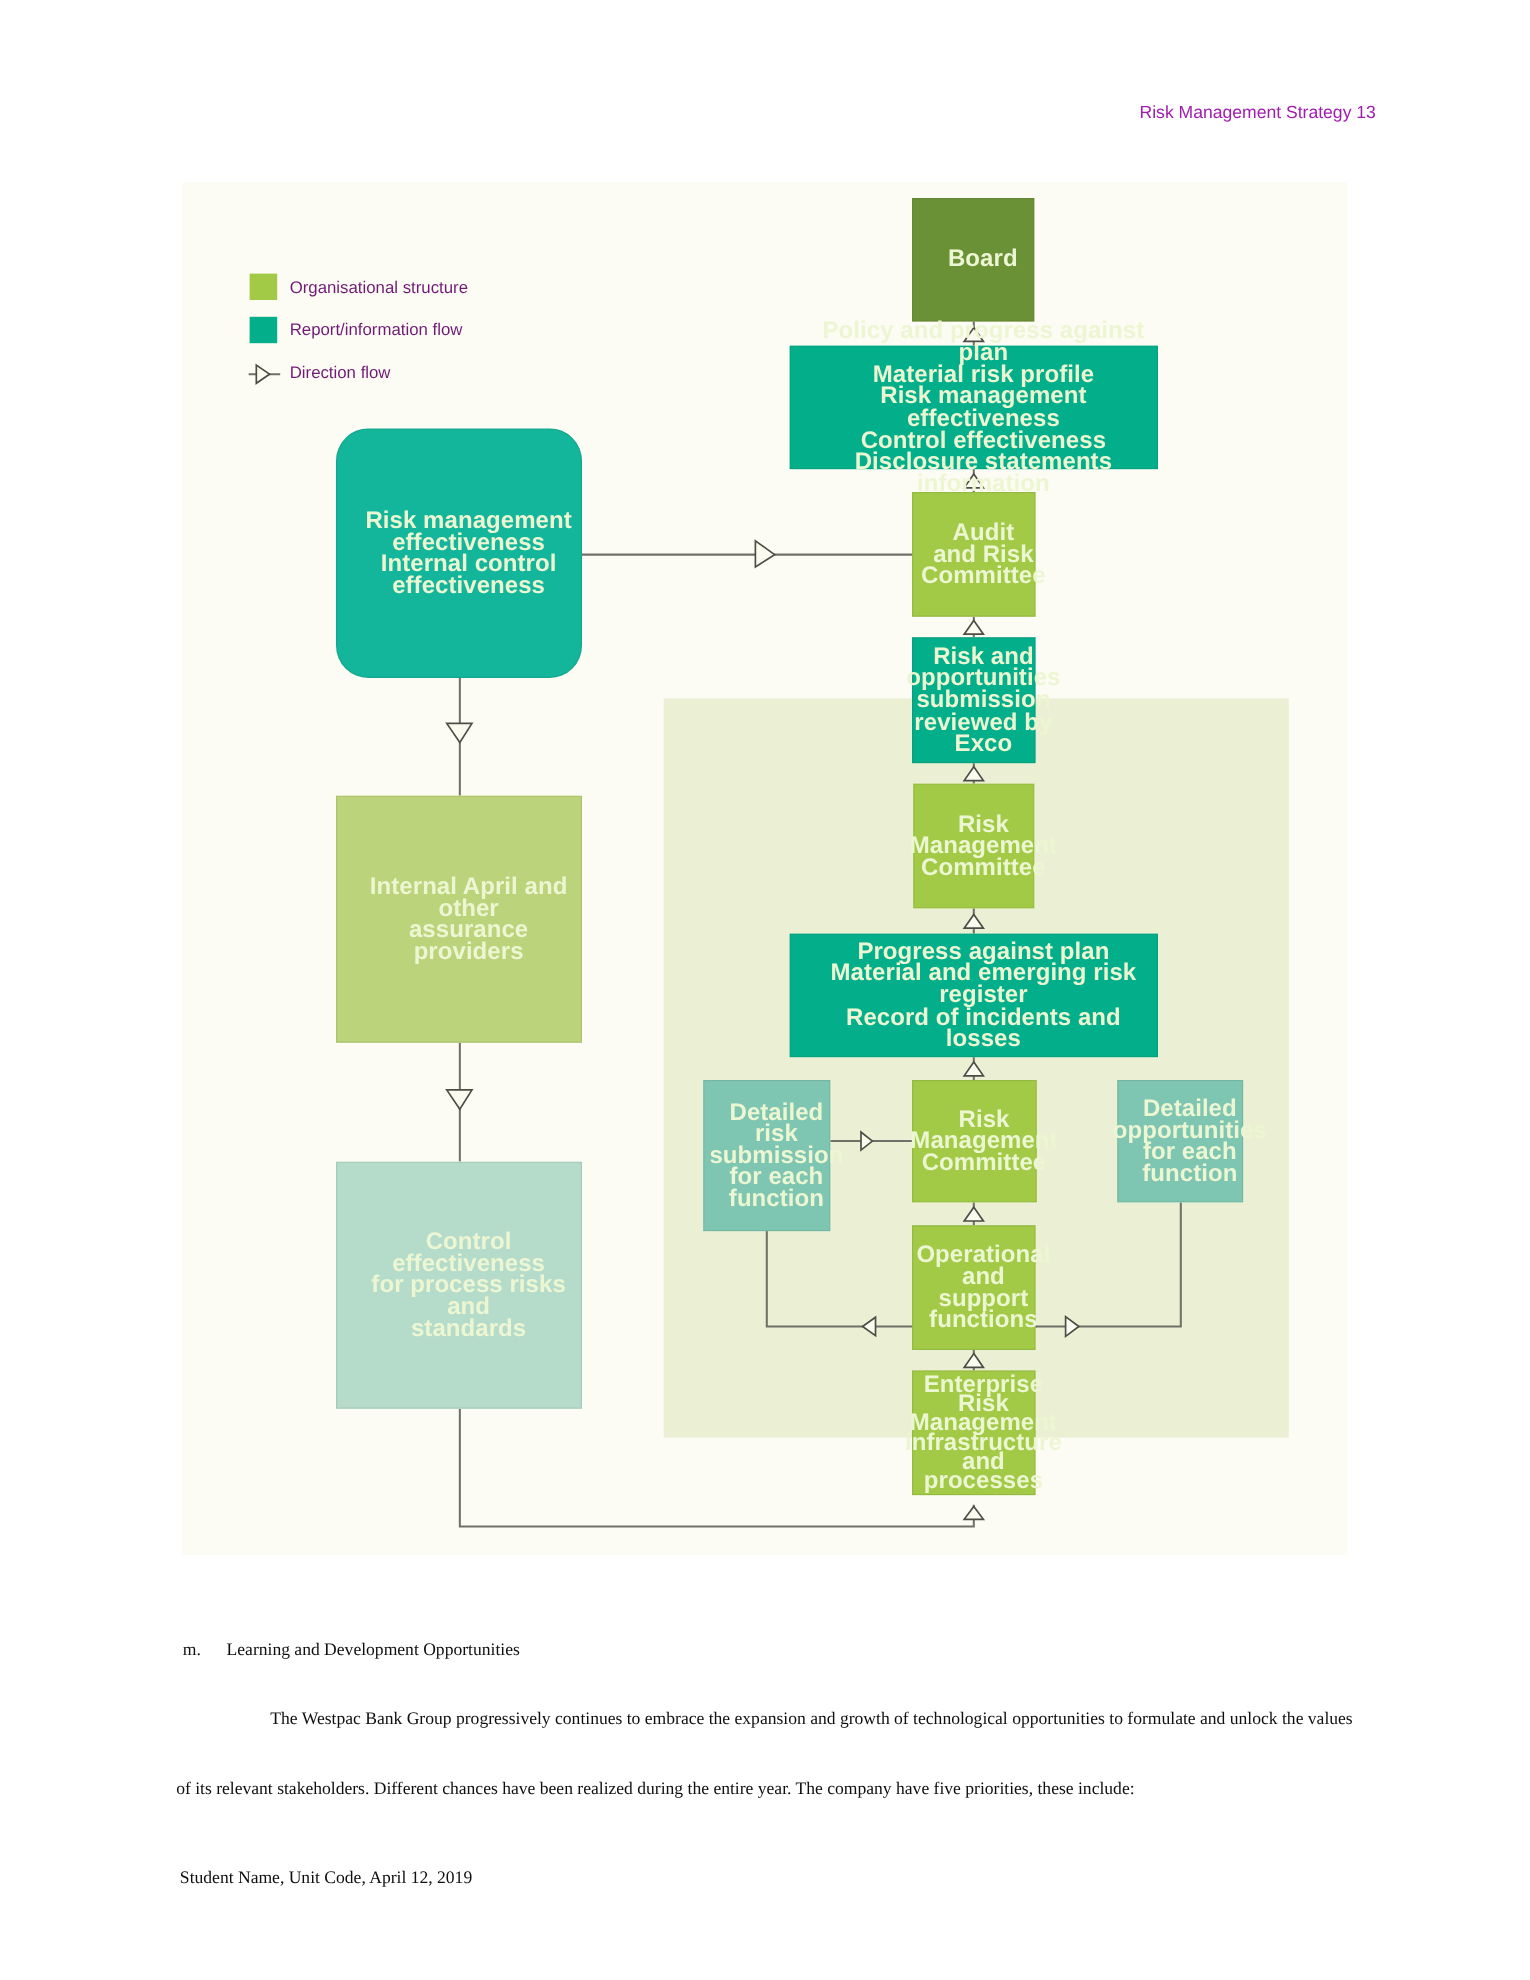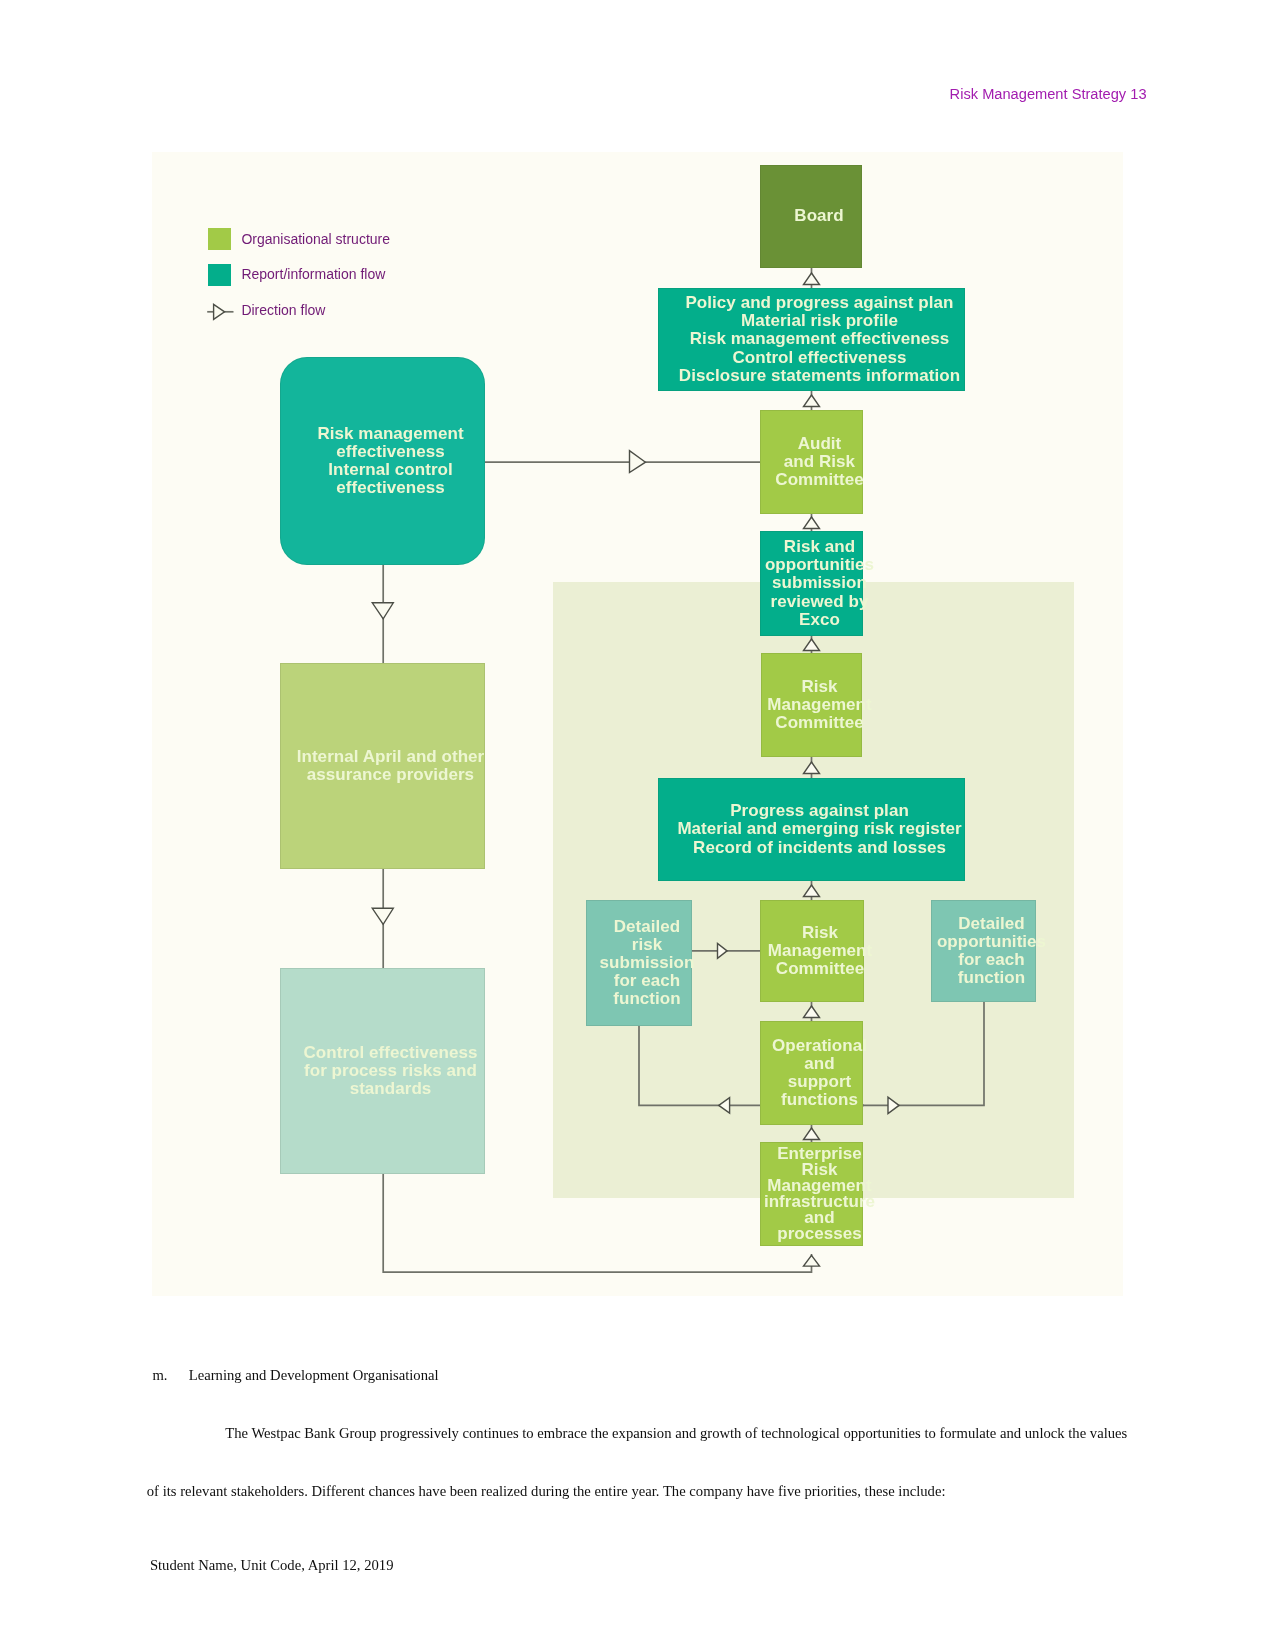--- a/index.html
+++ b/index.html
@@ -9,21 +9,21 @@
   .page{position:absolute;left:0;top:0;width:1275px;height:1650px;}
 
   
   .running-head{position:absolute;left:949.6px;top:86.3px;font-family:Liberation Sans, sans-serif;font-size:14.65px;color:#a21caf;white-space:nowrap;}
 
   
   .diagram{position:absolute;left:152px;top:152px;width:971px;height:1144px;background:#fdfcf4;}
   .panel{position:absolute;left:400.5px;top:429.8px;width:521.4px;height:615.8px;background:#ebefd4;}
 
   .box{position:absolute;box-sizing:border-box;display:flex;align-items:center;justify-content:center;
-       text-align:center;font-family:"Liberation Sans",sans-serif;font-weight:bold;font-size:17px;
+       text-align:center;font-family:"Liberation Sans",sans-serif;font-weight:bold;font-size:20px;
        line-height:18.1px;color:#edf6d2;white-space:pre-line;letter-spacing:0.05px;
        box-shadow:inset 0 0 0 1px rgba(40,50,30,0.10);padding-left:16px;}
 
   
   .legend-sw{position:absolute;width:22.5px;height:22.4px;}
   .legend-lb{position:absolute;font-family:"Liberation Sans",sans-serif;font-size:14px;color:#701a75;white-space:nowrap;}
 
   
   .wires{position:absolute;left:0;top:0;width:971px;height:1144px;overflow:visible;}
 
@@ -144,18 +144,18 @@
     <div class="legend-sw" style="left: 56.3px; top: 111.6px; background-color: rgb(3, 174, 139);"></div>
     <div class="legend-lb" style="left:89.4px;top:114.3px;">Report/information flow</div>
     <svg class="legend-sw" style="left:53px;top:148px;width:30px;height:22px;" viewBox="0 0 30 22">
       <path d="M2.2 11.8 L28.5 11.8" stroke="#6f7168" stroke-width="1.7" fill="none"></path>
       <polygon points="19.6,11.8 8.6,4.3 8.6,19.4" fill="#fbfbf0" stroke="#4c4e46" stroke-width="1.4"></polygon>
     </svg>
     <div class="legend-lb" style="left:89.4px;top:150.1px;">Direction flow</div>
   </div>
 
   <div class="txt" style="left:152.4px;top:1366.5px;">m.</div>
-  <div class="txt" style="left:188.8px;top:1366.5px;">Learning and Development Organisational</div>
+  <div class="txt" style="left:188.8px;top:1366.5px;">Learning and Development Opportunities</div>
   <div class="txt" style="left:146.8px;top:1482.5px;">of its relevant stakeholders. Different chances have been realized during the entire year. The company have five priorities, these include:</div>
   <div class="txt" style="left:225.3px;top:1424.5px;">The Westpac Bank Group progressively continues to embrace the expansion and growth of technological opportunities to formulate and unlock the values</div>
   <div class="txt" style="left:149.9px;top:1556.5px;">Student Name, Unit Code, April 12, 2019</div>
 
 </div>
 
 </body></html>

